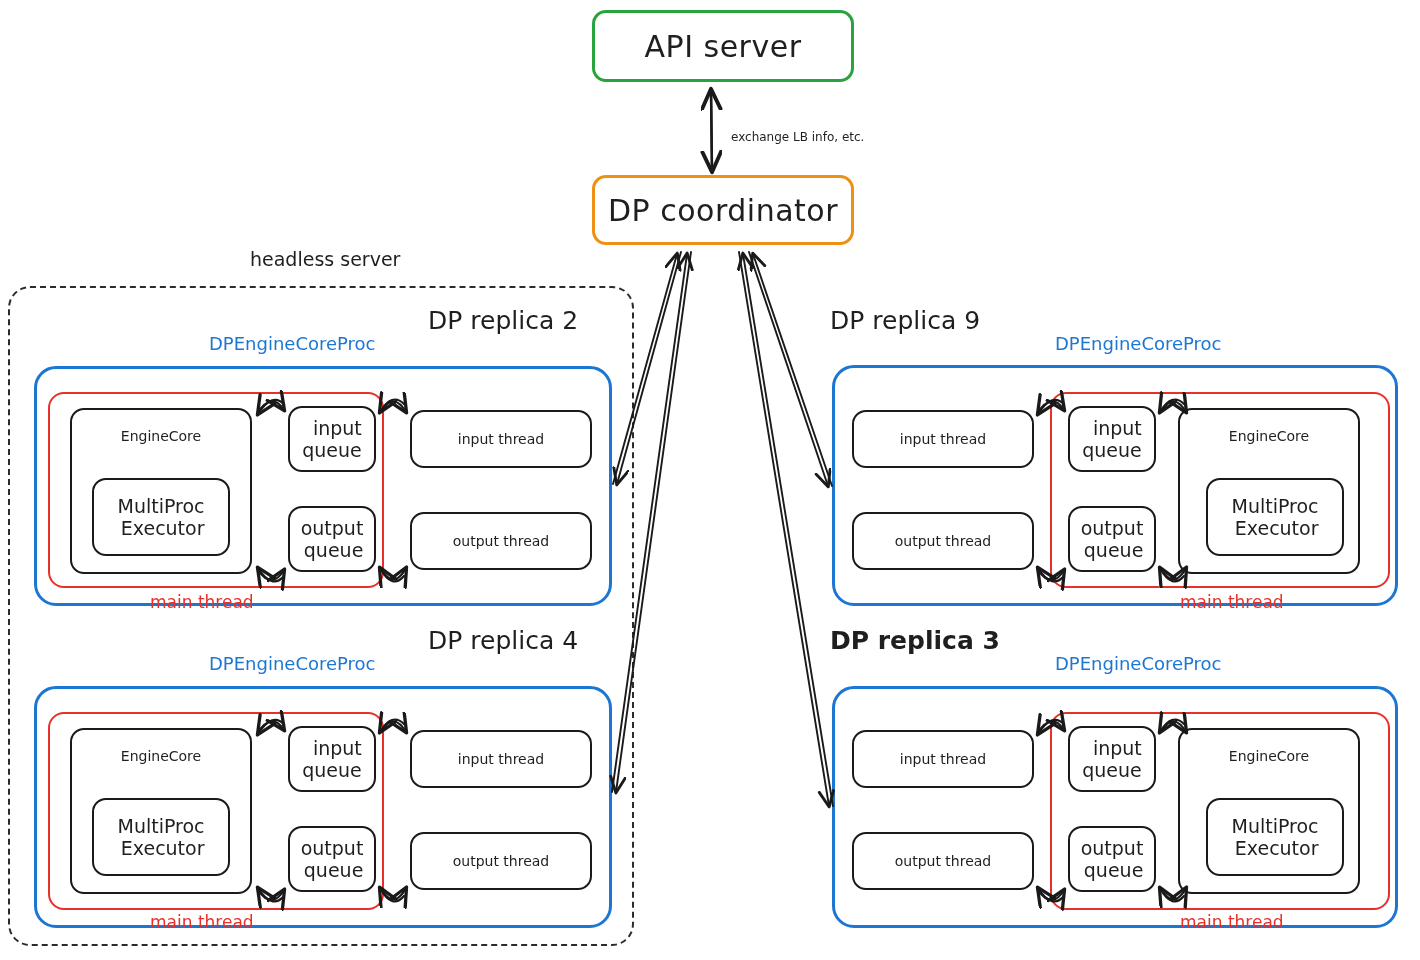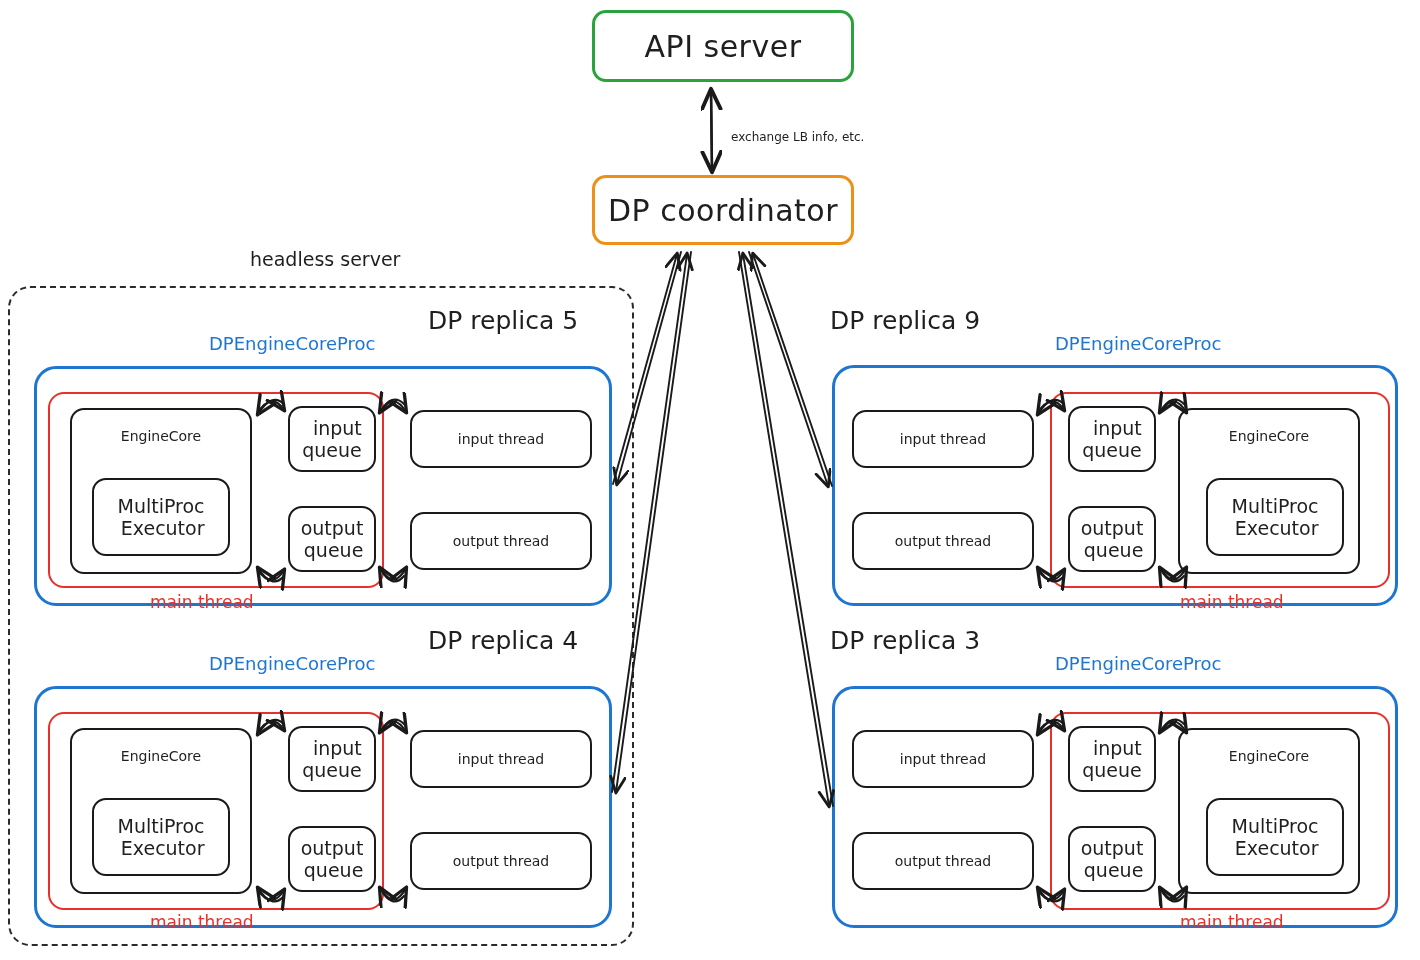--- a/index.html
+++ b/index.html
@@ -85,21 +85,21 @@
   <div class="box green" style="left:592px; top:10px; width:262px; height:72px;">
     <span class="title-lg">API server</span>
   </div>
 
   <div class="label note" style="left:731px; top:130px;">exchange LB info, etc.</div>
 
   <div class="label title-xs" style="left:250px; top:248px;">headless server</div>
 
   <div class="box dashed container" style="left:8px; top:286px; width:626px; height:660px;"></div>
 
-  <div class="label title-md" style="left:428px; top:306px;">DP replica 5</div>
+  <div class="label title-md" style="left:428px; top:306px;">DP replica 2</div>
   <div class="label blue-txt" style="left:209px; top:333px;">DPEngineCoreProc</div>
 
   <div class="box blue container" style="left:34px; top:366px; width:578px; height:240px;"></div>
 
   <div class="box red container" style="left:48px; top:392px; width:336px; height:196px;"></div>
   <div class="label red-txt" style="left:150px; top:592px;">main thread</div>
 
   <div class="box black container" style="left:70px; top:408px; width:182px; height:166px;">
     <div class="inner-top title-sm" style="top:18px;">EngineCore</div>
   </div>
@@ -198,21 +198,21 @@
   <div class="box black container" style="left:1178px; top:408px; width:182px; height:166px;">
     <div class="inner-top title-sm" style="top:18px;">EngineCore</div>
   </div>
   <div class="box black" style="left:1206px; top:478px; width:138px; height:78px;">
     <span class="title-xs stack2">
       <span>MultiProc</span><br>
       <span>Executor</span>
     </span>
   </div>
 
-  <div class="label title-md" style="left:830px; top:626px;">DP replica 3</div>
+  <div class="label title-md" style="left:830px; top:626px;font-weight:bold;">DP replica 3</div>
   <div class="label blue-txt" style="left:1055px; top:653px;">DPEngineCoreProc</div>
 
   <div class="box blue container" style="left:832px; top:686px; width:566px; height:242px;"></div>
 
   <div class="box red container" style="left:1050px; top:712px; width:340px; height:198px;"></div>
   <div class="label red-txt" style="left:1180px; top:912px;">main thread</div>
 
   <div class="box black" style="left:852px; top:730px; width:182px; height:58px;">
     <span class="title-sm">input thread</span>
   </div>

